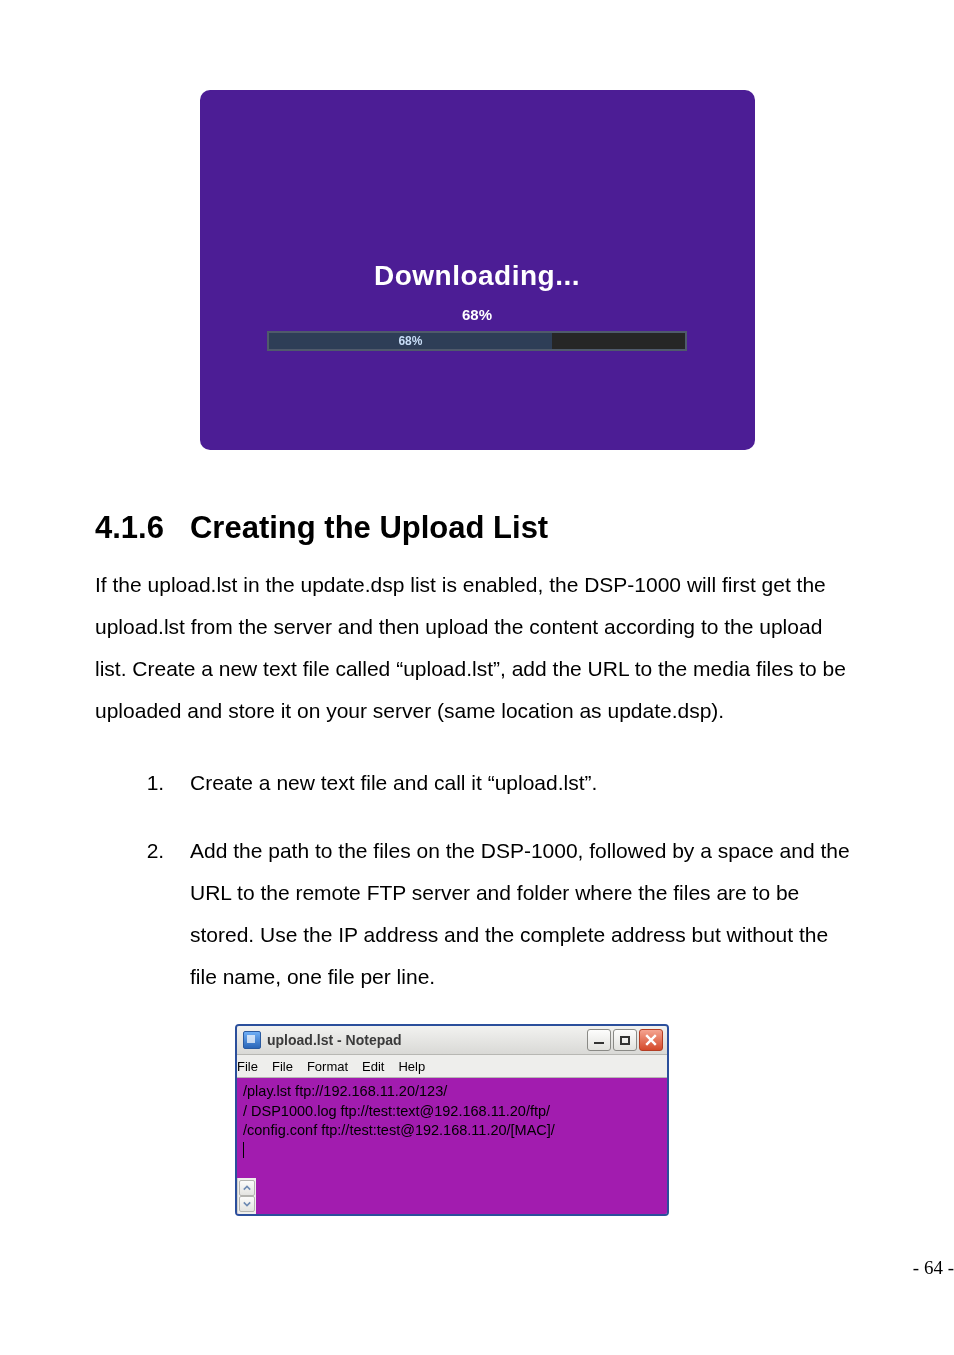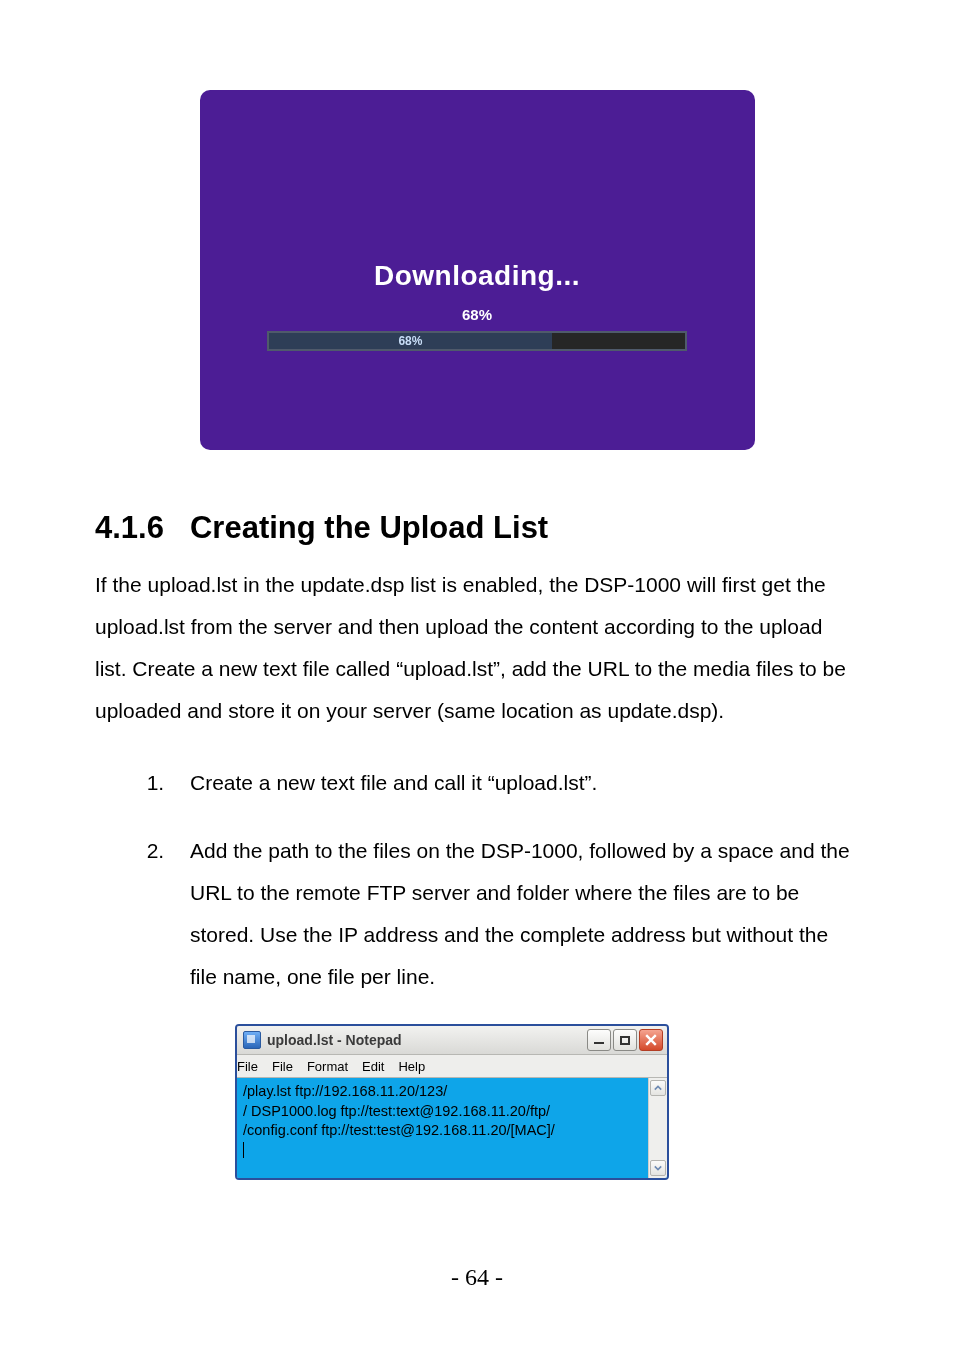--- a/index.html
+++ b/index.html
@@ -149,21 +149,22 @@
     border-bottom: 1px solid #b7b7b3;
     display: flex;
     align-items: center;
     font-size: 13px;
     color: #000000;
   }
   .np-menuitem { margin-right: 14px; }
 
   .np-body {
     display: flex;
-    background: #0ea5e9;
+    background: #a21caf;
+    flex-direction: column;
   }
   .np-text {
     flex: 1;
     padding: 4px 6px 18px 6px;
     font-size: 14.5px;
     line-height: 1.35;
     color: #000;
     white-space: nowrap;
   }
   .np-text .cursor {
@@ -187,24 +188,24 @@
     width: 14px; height: 14px;
     border: 1px solid #b4b4b0;
     border-radius: 2px;
     background: linear-gradient(#fbfbfa, #e4e4e1);
     display: flex; align-items: center; justify-content: center;
   }
   .np-scrollbtn svg { width: 8px; height: 8px; }
 
   .page-num {
     position: absolute;
-    bottom: 64px;
+    bottom: 76px;
     left: 0; right: 0;
-    text-align: center;
-    font-size: 24px;
+    text-align: right;
+    font-size: 19px;
     font-family: "Times New Roman", Times, serif;
   }
 </style>
 </head>
 <body>
 
 <div class="page">
 
   <div class="dl-box">
     <div class="dl-title">Downloading...</div>

